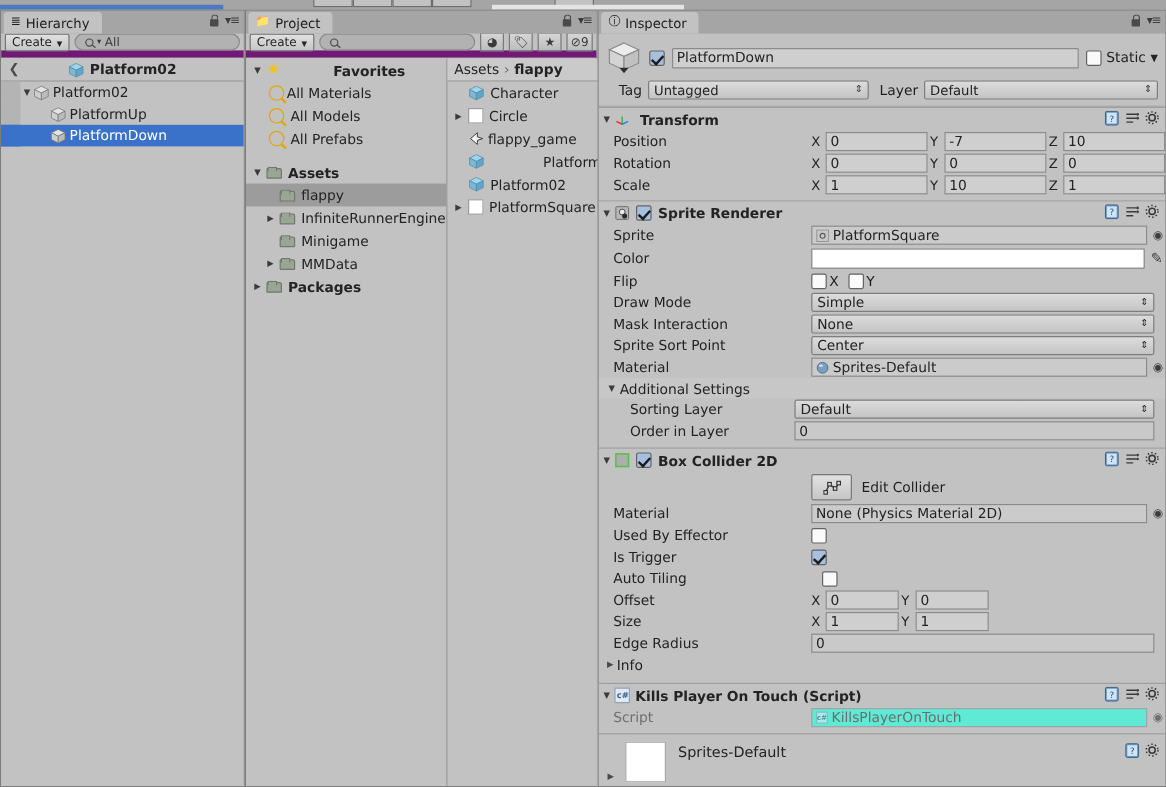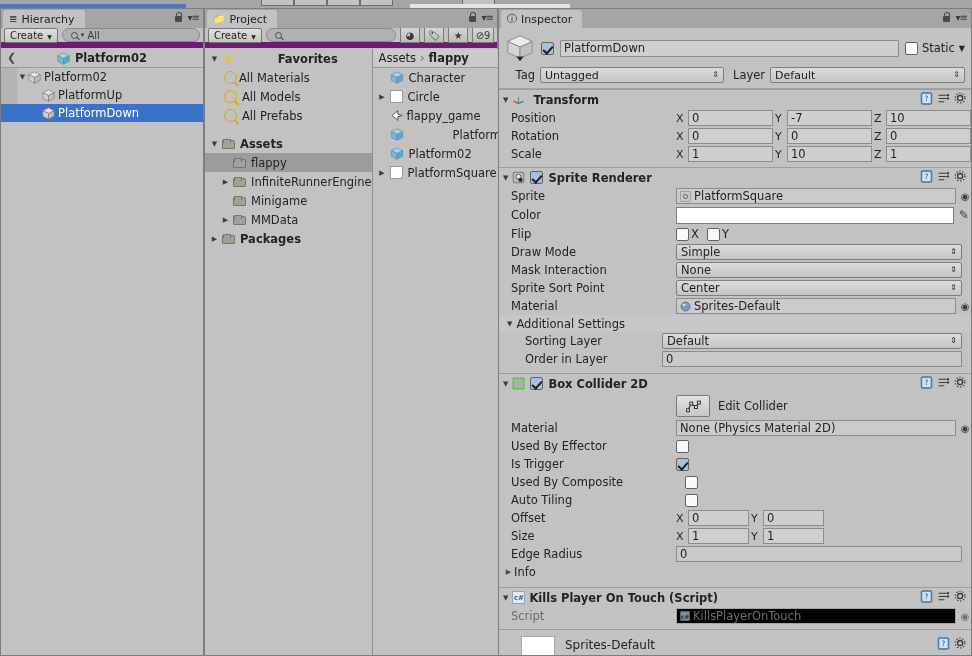--- a/index.html
+++ b/index.html
@@ -791,26 +791,20 @@
             </span>
         </div>
 
         <div class="frow">
           <span class="fname">Is Trigger</span>
           <span class="fctl">
               <span class="cbx on"></span>
             </span>
         </div>
 
-        <div class="frow">
-          <span class="fname">Used By Composite</span>
-          <span class="fctl" style="padding-left:9px;">
-              <span class="cbx"></span>
-            </span>
-        </div>
 
         <div class="frow">
           <span class="fname">Auto Tiling</span>
           <span class="fctl" style="padding-left:9px;">
               <span class="cbx"></span>
             </span>
         </div>
 
         <div class="frow">
           <span class="fname">Offset</span>
@@ -885,21 +879,21 @@
                   <circle cx="7.5" cy="7.5" r="3.2" fill="none" stroke="#3a3a3a" stroke-width="1.6"></circle>
                   <circle cx="7.5" cy="7.5" r="6" fill="none" stroke="#3a3a3a" stroke-width="1.5" stroke-dasharray="1.6 2.2"></circle>
                 </svg>
             </span>
           </span>
         </div>
 
         <div class="frow">
           <span class="fname gray-t">Script</span>
           <span class="fctl">
-            <span class="objfield gray-t" style="background:#000000;border-color:#a4a4a4;">
+            <span class="objfield gray-t" style="background:#5eead4;border-color:#a4a4a4;">
               <span class="csharp" style="width:10px;height:10px;font-size:6px;opacity:.6;">c#</span>
               <span>KillsPlayerOnTouch</span>
             </span>
             <span class="selbtn gray-t">◉</span>
           </span>
         </div>
         <div style="height:4px;"></div>
       </div>
 
       <div class="matprev">

